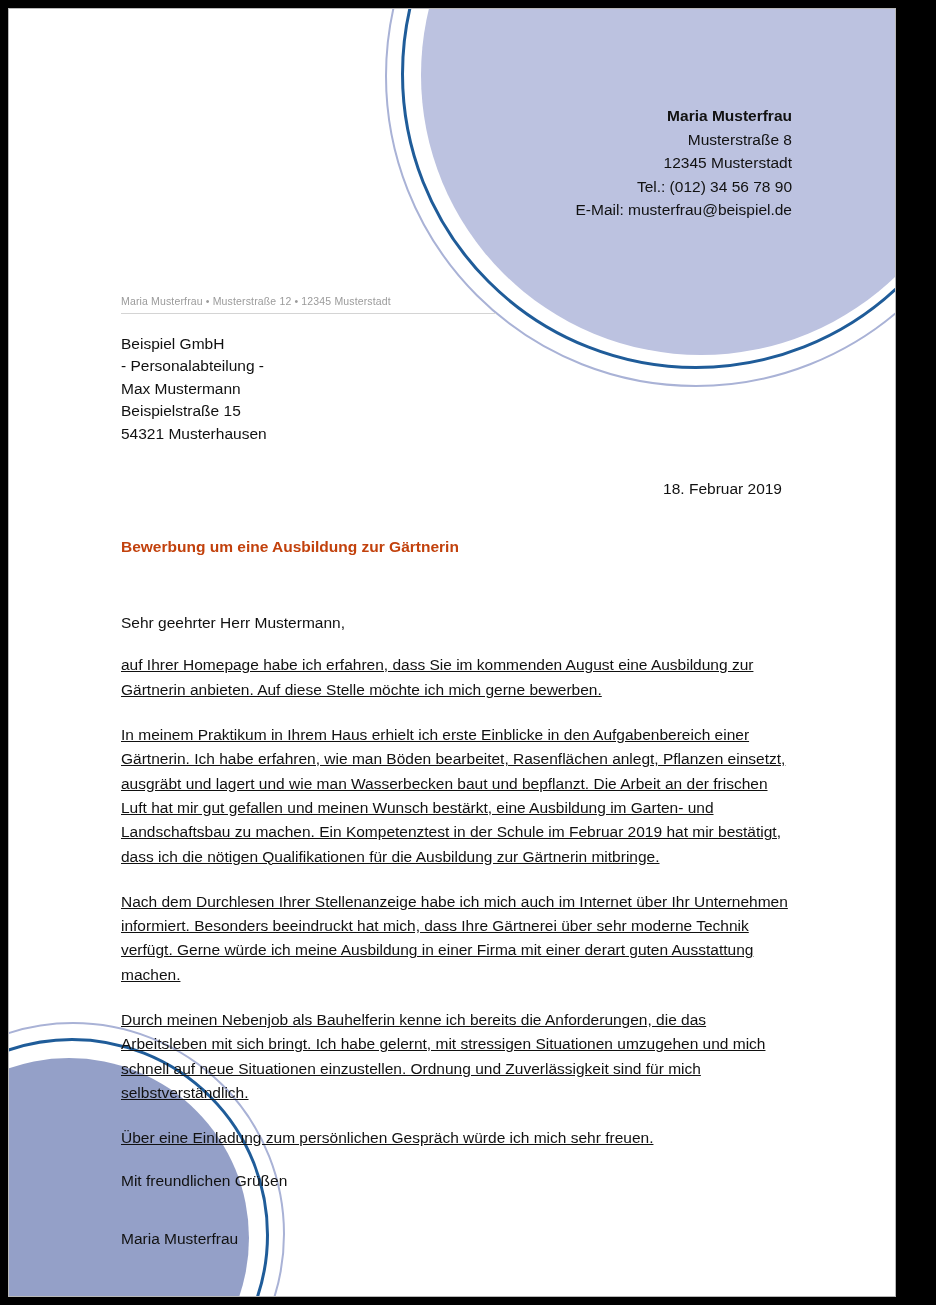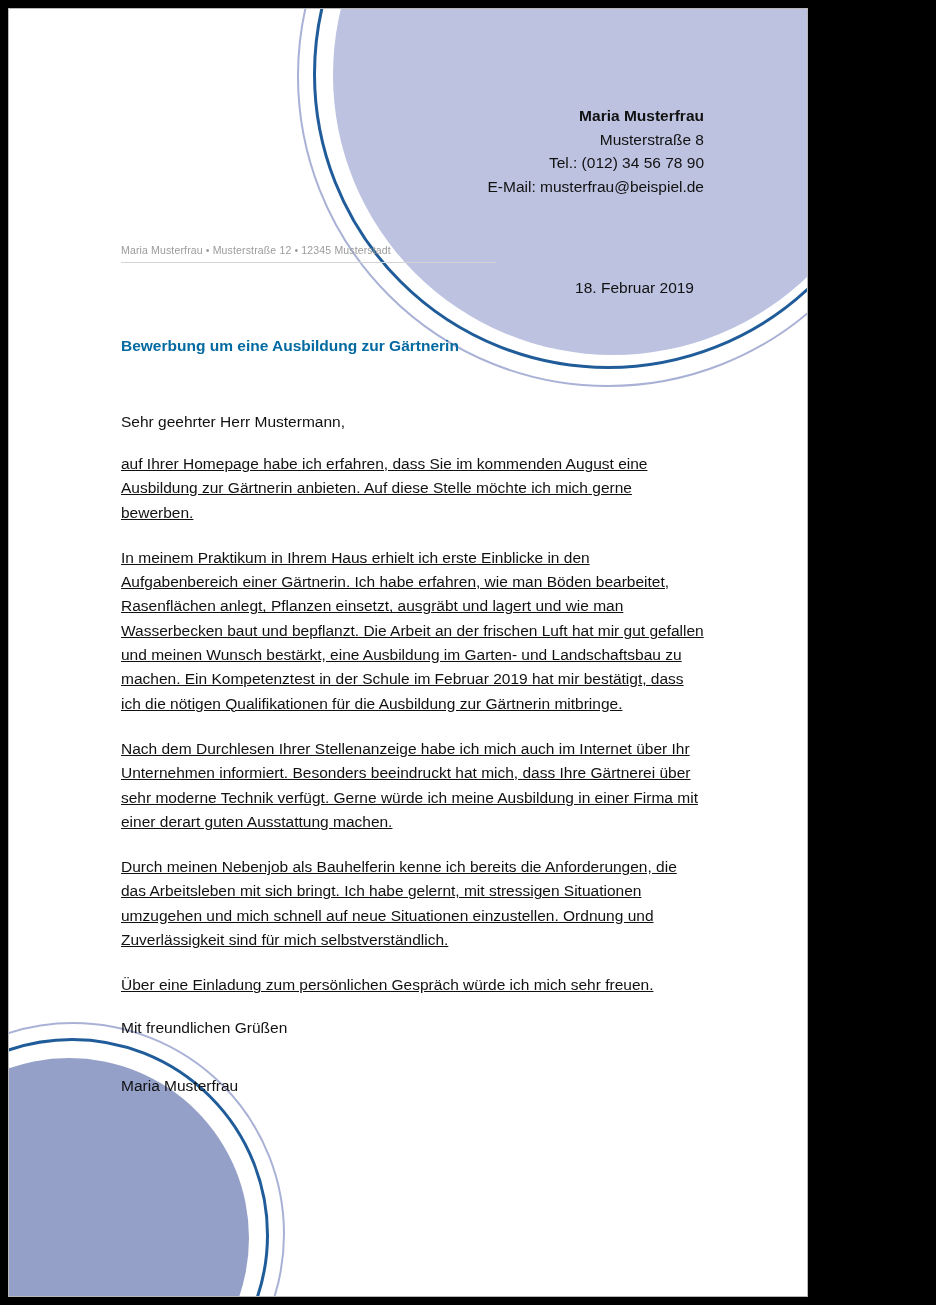--- a/index.html
+++ b/index.html
@@ -8,21 +8,21 @@
     width: 936px;
     height: 1305px;
     background: #000000;
     font-family: "Liberation Sans", sans-serif;
   }
 
   #page-wrap {
     position: absolute;
     left: 8px;
     top: 8px;
-    width: 800px;
+    width: 888px;
     height: 1289px;
     background: #ffffff;
     border: 1px solid #b8b8b8;
     overflow: hidden;
   }
 
   
   .deco { position: absolute; border-radius: 50%; pointer-events: none; }
 
   
@@ -88,49 +88,49 @@
     font-size: 15.5px;
     line-height: 23.5px;
     color: #111111;
   }
   #sender-block .sender-name {
     font-weight: bold;
     font-size: 15.5px;
   }
 
   #return-line {
-    margin-top: 46px;
+    margin-top: 73px;
     font-size: 10.5px;
     color: #9b9b9b;
     letter-spacing: 0.15px;
     padding-bottom: 6px;
     border-bottom: 1px solid #d4d4d4;
     width: 375px;
   }
 
   #recipient-block {
     margin-top: 19px;
     font-size: 15.5px;
     line-height: 22.6px;
     color: #111111;
   }
 
   #date-line {
-    margin-top: 16px;
+    margin-top: 35px;
     text-align: right;
     font-size: 15.5px;
     color: #111111;
     padding-right: 10px;
   }
 
   #subject-line {
     margin-top: 40px;
     font-size: 15.5px;
     font-weight: bold;
-    color: #0369a1;
+    color: #c2410c;
   }
 
   #salutation {
     margin-top: 58px;
     font-size: 15.5px;
     color: #111111;
   }
 
   .body-par {
     margin-top: 21px;
@@ -155,26 +155,34 @@
 
   <div class="deco" id="deco-bl-light"></div>
   <div class="deco" id="deco-bl-dark"></div>
   <div class="deco" id="deco-bl-fill"></div>
 
   <div id="content">
 
     <div id="sender-block">
       <div class="sender-name">Maria Musterfrau</div>
       <div>Musterstraße 8</div>
+      <div>12345 Musterstadt</div>
       <div>Tel.: (012) 34 56 78 90</div>
       <div>E-Mail: musterfrau@beispiel.de</div>
     </div>
 
     <div id="return-line">Maria Musterfrau  •  Musterstraße 12  •  12345 Musterstadt</div>
 
+    <div id="recipient-block">
+      <div>Beispiel GmbH</div>
+      <div>- Personalabteilung -</div>
+      <div>Max Mustermann</div>
+      <div>Beispielstraße 15</div>
+      <div>54321 Musterhausen</div>
+    </div>
 
     <div id="date-line">18. Februar 2019</div>
 
     <div id="subject-line">Bewerbung um eine Ausbildung zur Gärtnerin</div>
 
     <div id="salutation">Sehr geehrter Herr Mustermann,</div>
 
     <p class="body-par">auf Ihrer Homepage habe ich erfahren, dass Sie im kommenden August eine Ausbildung zur Gärtnerin anbieten. Auf diese Stelle möchte ich mich gerne bewerben.</p>
     <p class="body-par">In meinem Praktikum in Ihrem Haus erhielt ich erste Einblicke in den Aufgabenbereich einer Gärtnerin. Ich habe erfahren, wie man Böden bearbeitet, Rasenflächen anlegt, Pflanzen einsetzt, ausgräbt und lagert und wie man Wasserbecken baut und bepflanzt. Die Arbeit an der frischen Luft hat mir gut gefallen und meinen Wunsch bestärkt, eine Ausbildung im Garten- und Landschaftsbau zu machen. Ein Kompetenztest in der Schule im Februar 2019 hat mir bestätigt, dass ich die nötigen Qualifikationen für die Ausbildung zur Gärtnerin mitbringe.</p>
     <p class="body-par">Nach dem Durchlesen Ihrer Stellenanzeige habe ich mich auch im Internet über Ihr Unternehmen informiert. Besonders beeindruckt hat mich, dass Ihre Gärtnerei über sehr moderne Technik verfügt. Gerne würde ich meine Ausbildung in einer Firma mit einer derart guten Ausstattung machen.</p>

